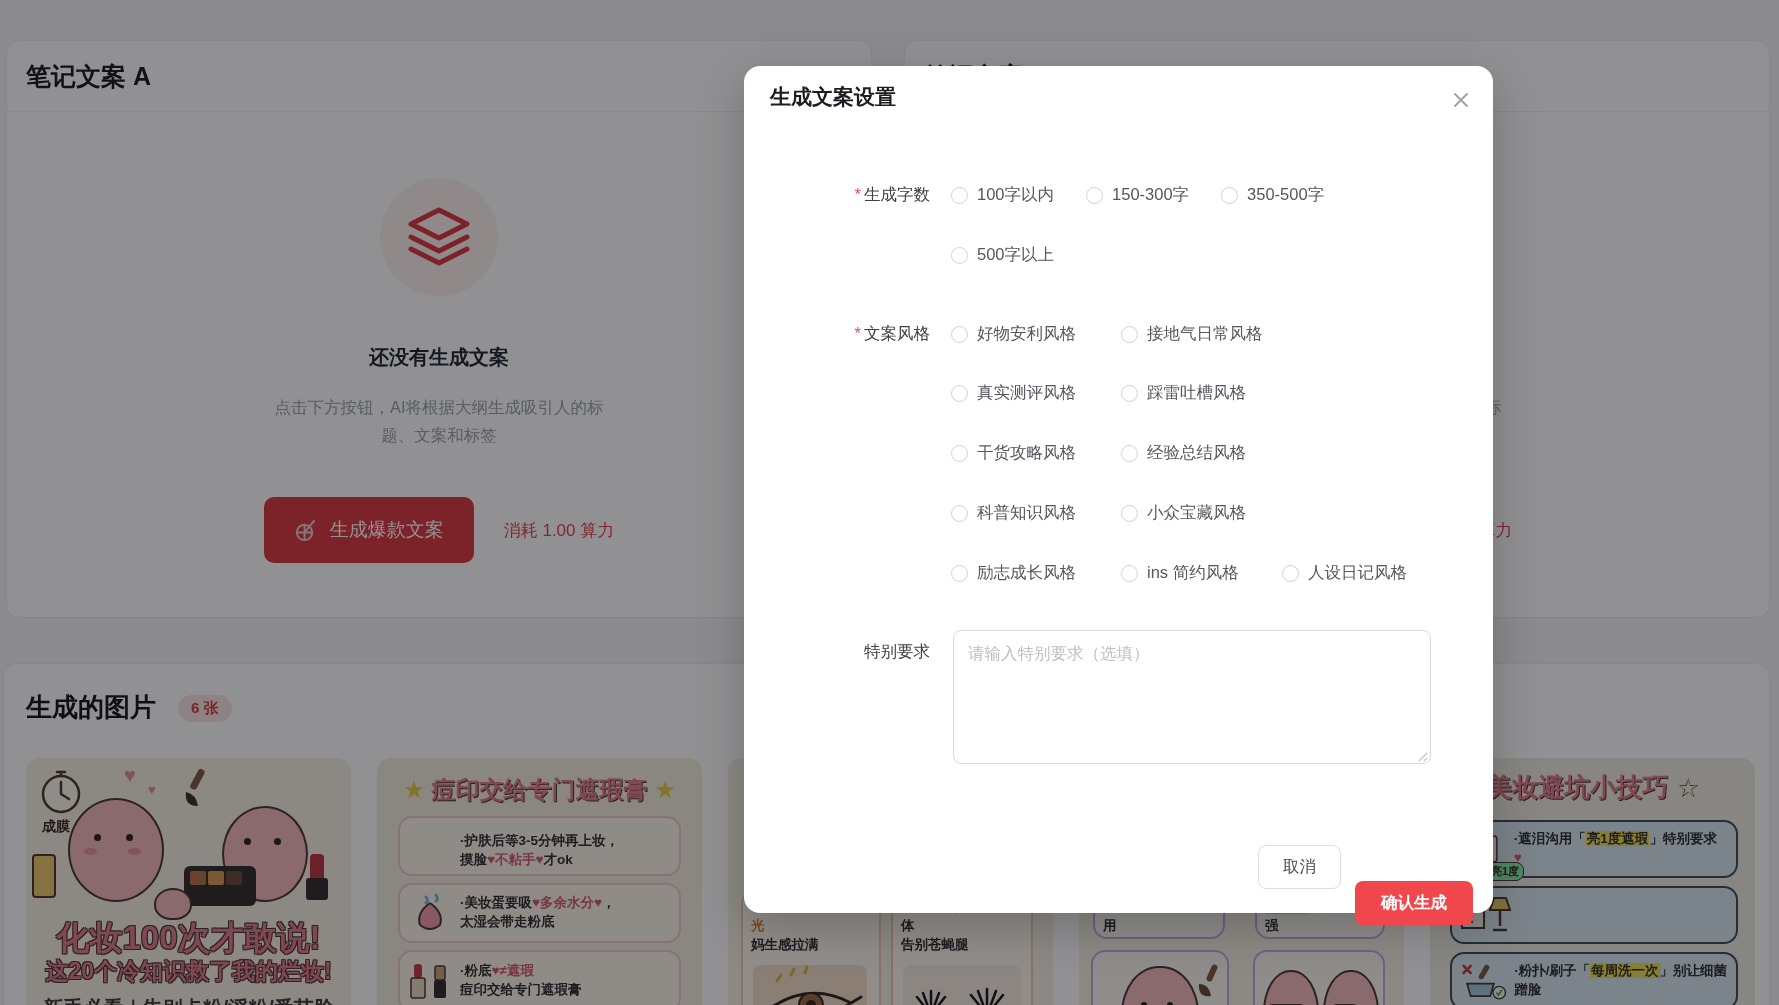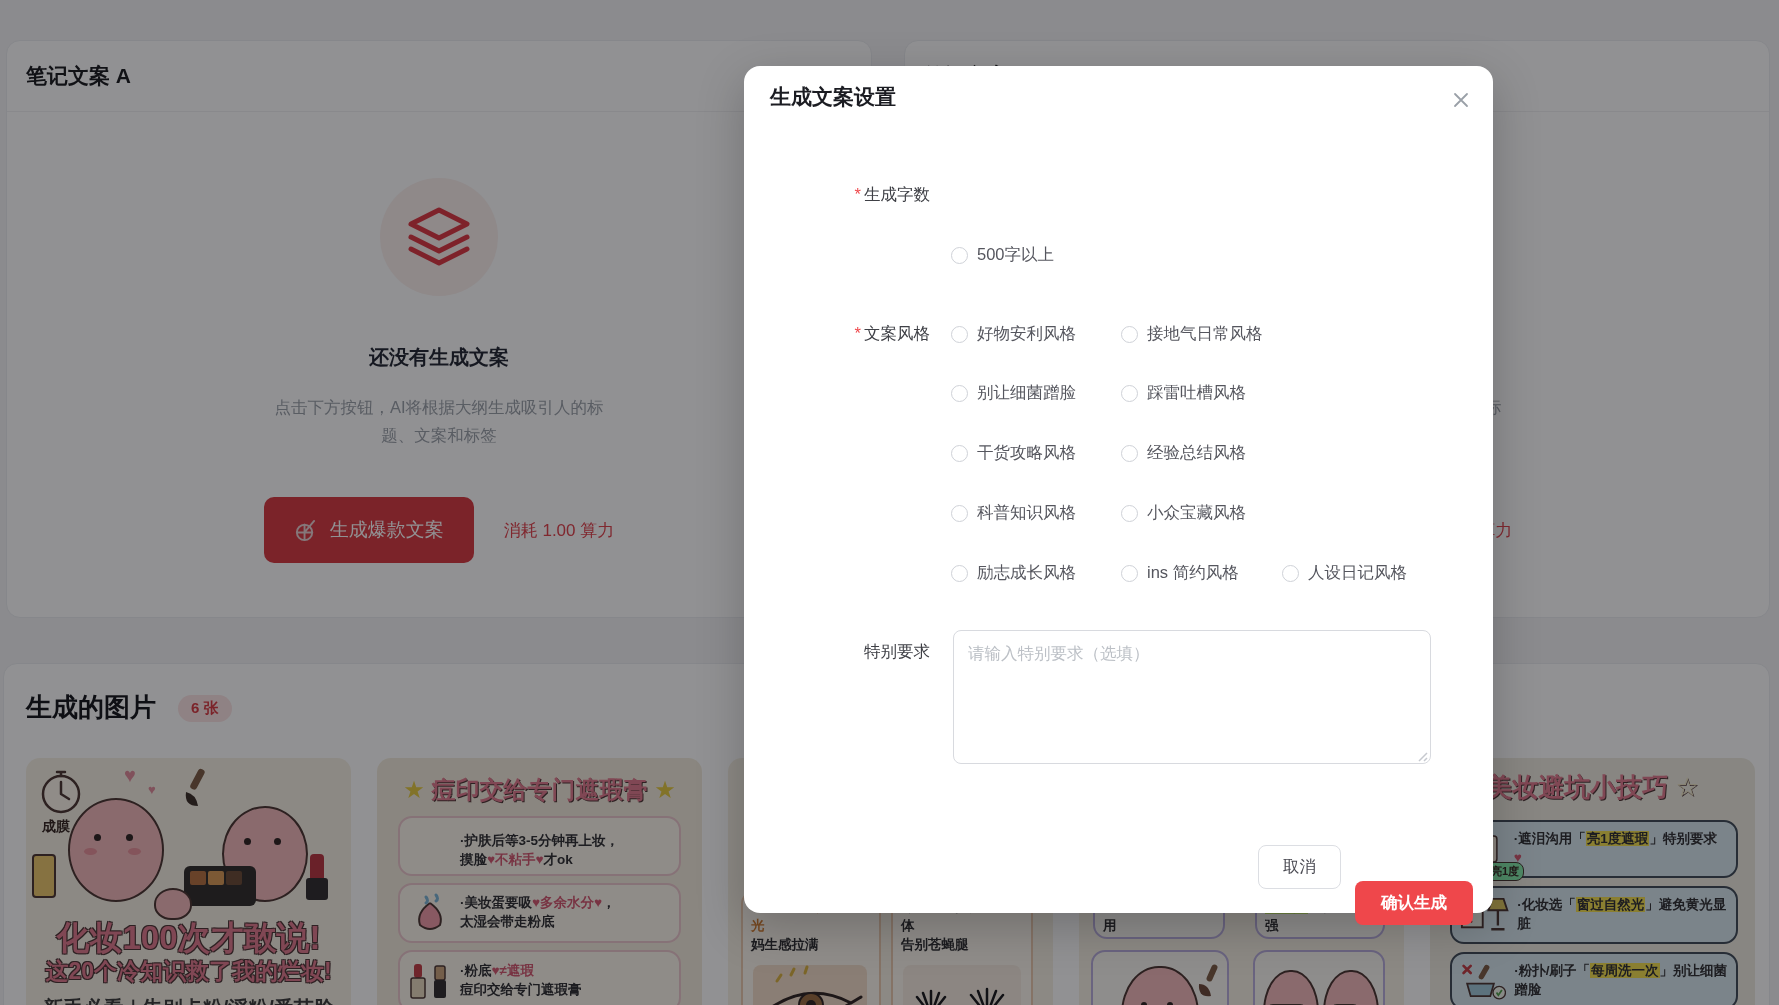--- a/index.html
+++ b/index.html
@@ -2,21 +2,21 @@
 <html><head>
 <meta charset="utf-8">
 <style>
   html,body{margin:0;padding:0;}
   body{width:1779px;height:1005px;overflow:hidden;background:#f4f4f6;
        font-family:"Liberation Sans","DejaVu Sans",sans-serif;position:relative;}
   .abs{position:absolute;}
   
   .card{position:absolute;background:#fff;border:1px solid #ebedf0;border-radius:14px;box-sizing:border-box;}
   .chead{height:70px;border-bottom:1px solid #f0f1f3;display:flex;align-items:center;padding:0 19px;
-         font-size:21px;font-weight:bold;color:#17181c;}
+         font-size:25px;font-weight:bold;color:#17181c;}
   .cbody{display:flex;flex-direction:column;align-items:center;padding-top:66px;}
   .circle{width:118px;height:118px;border-radius:50%;background:#fbf0ed;display:flex;align-items:center;justify-content:center;}
   .etitle{margin-top:48px;font-size:20px;font-weight:bold;color:#1f2430;}
   .edesc{margin-top:22px;font-size:16.5px;line-height:28px;color:#9aa0a8;text-align:center;}
   .btnrow{margin-top:48px;display:flex;align-items:center;gap:30px;}
   .genbtn{height:66px;padding:0 30px;border:none;border-radius:10px;background:#d8373f;color:#fff;
           font-size:19px;display:flex;align-items:center;gap:13px;cursor:pointer;
           font-family:"Liberation Sans","DejaVu Sans",sans-serif;}
   .cost{font-size:17px;color:#e0404a;}
   
@@ -290,23 +290,20 @@
       </div>
       <span class="pill" style="left:56px;top:104px;">亮1度</span>
       <div class="sub blueb" style="left:20px;top:128px;width:288px;height:58px;">
         <svg width="52" height="46" viewBox="0 0 52 46">
           <rect x="2" y="6" width="22" height="30" fill="#eef3ea" stroke="#4a3430" stroke-width="2"></rect>
           <path d="M6 30 l6 -6 M6 24 l6 6" stroke="#c13b42" stroke-width="2.5" stroke-linecap="round"></path>
           <circle cx="16" cy="16" r="4" fill="none" stroke="#d9b13f" stroke-width="2"></circle>
           <path d="M34 6 h12 l4 12 h-20 z" fill="#e2cb5e" stroke="#4a3430" stroke-width="2"></path>
           <path d="M40 18 v16 M33 38 h14" stroke="#4a3430" stroke-width="2.5"></path>
         </svg>
-        <div class="subtext">
-          <span>·化妆选「</span><mark class="y">窗过自然光</mark><span>」避免黄光显脏</span>
-        </div>
       </div>
       <div class="sub blueb" style="left:20px;top:194px;width:288px;height:58px;">
         <svg width="52" height="46" viewBox="0 0 52 46">
           <path d="M4 6 l8 8 M4 14 l8 -8" stroke="#c13b42" stroke-width="3" stroke-linecap="round"></path>
           <path d="M8 26 h30 l-4 14 h-22 z" fill="#9fc6d8" stroke="#4a3430" stroke-width="2"></path>
           <rect x="24" y="4" width="6" height="18" rx="3" transform="rotate(30 27 13)" fill="#7a5a42"></rect>
           <circle cx="44" cy="36" r="7" fill="#eef3ea" stroke="#4a3430" stroke-width="1.5"></circle>
           <path d="M41 36 l2 3 l4 -6" stroke="#4f9e4a" stroke-width="2" fill="none"></path>
         </svg>
         <div class="subtext">
@@ -321,20 +318,34 @@
 
 <div class="modal">
   <div class="mtitle">生成文案设置</div>
   <svg class="mclose" viewBox="0 0 20 20">
     <path d="M4 4 L16 16 M16 4 L4 16" stroke="#9aa0a8" stroke-width="1.8" stroke-linecap="round"></path>
   </svg>
 
   <div class="flabel" style="top:118px;">
     <span class="ast">*</span><span>生成字数</span>
   </div>
+  <div class="orow" style="top:118px;">
+    <label class="opt">
+        <span class="rad"></span>
+        <span>100字以内</span>
+      </label>
+    <label class="opt">
+        <span class="rad"></span>
+        <span>150-300字</span>
+      </label>
+    <label class="opt">
+        <span class="rad"></span>
+        <span>350-500字</span>
+      </label>
+  </div>
   <div class="orow" style="top:178px;">
     <label class="opt">
         <span class="rad"></span>
         <span>500字以上</span>
       </label>
   </div>
 
   <div class="flabel" style="top:257px;">
     <span class="ast">*</span><span>文案风格</span>
   </div>
@@ -344,21 +355,21 @@
         <span>好物安利风格</span>
       </label>
     <label class="opt">
         <span class="rad"></span>
         <span>接地气日常风格</span>
       </label>
   </div>
   <div class="orow" style="top:316px;">
     <label class="opt" style="width:138px;">
         <span class="rad"></span>
-        <span>别让细菌蹭脸</span>
+        <span>真实测评风格</span>
       </label>
     <label class="opt">
         <span class="rad"></span>
         <span>踩雷吐槽风格</span>
       </label>
   </div>
   <div class="orow" style="top:376px;">
     <label class="opt" style="width:138px;">
         <span class="rad"></span>
         <span>干货攻略风格</span>

